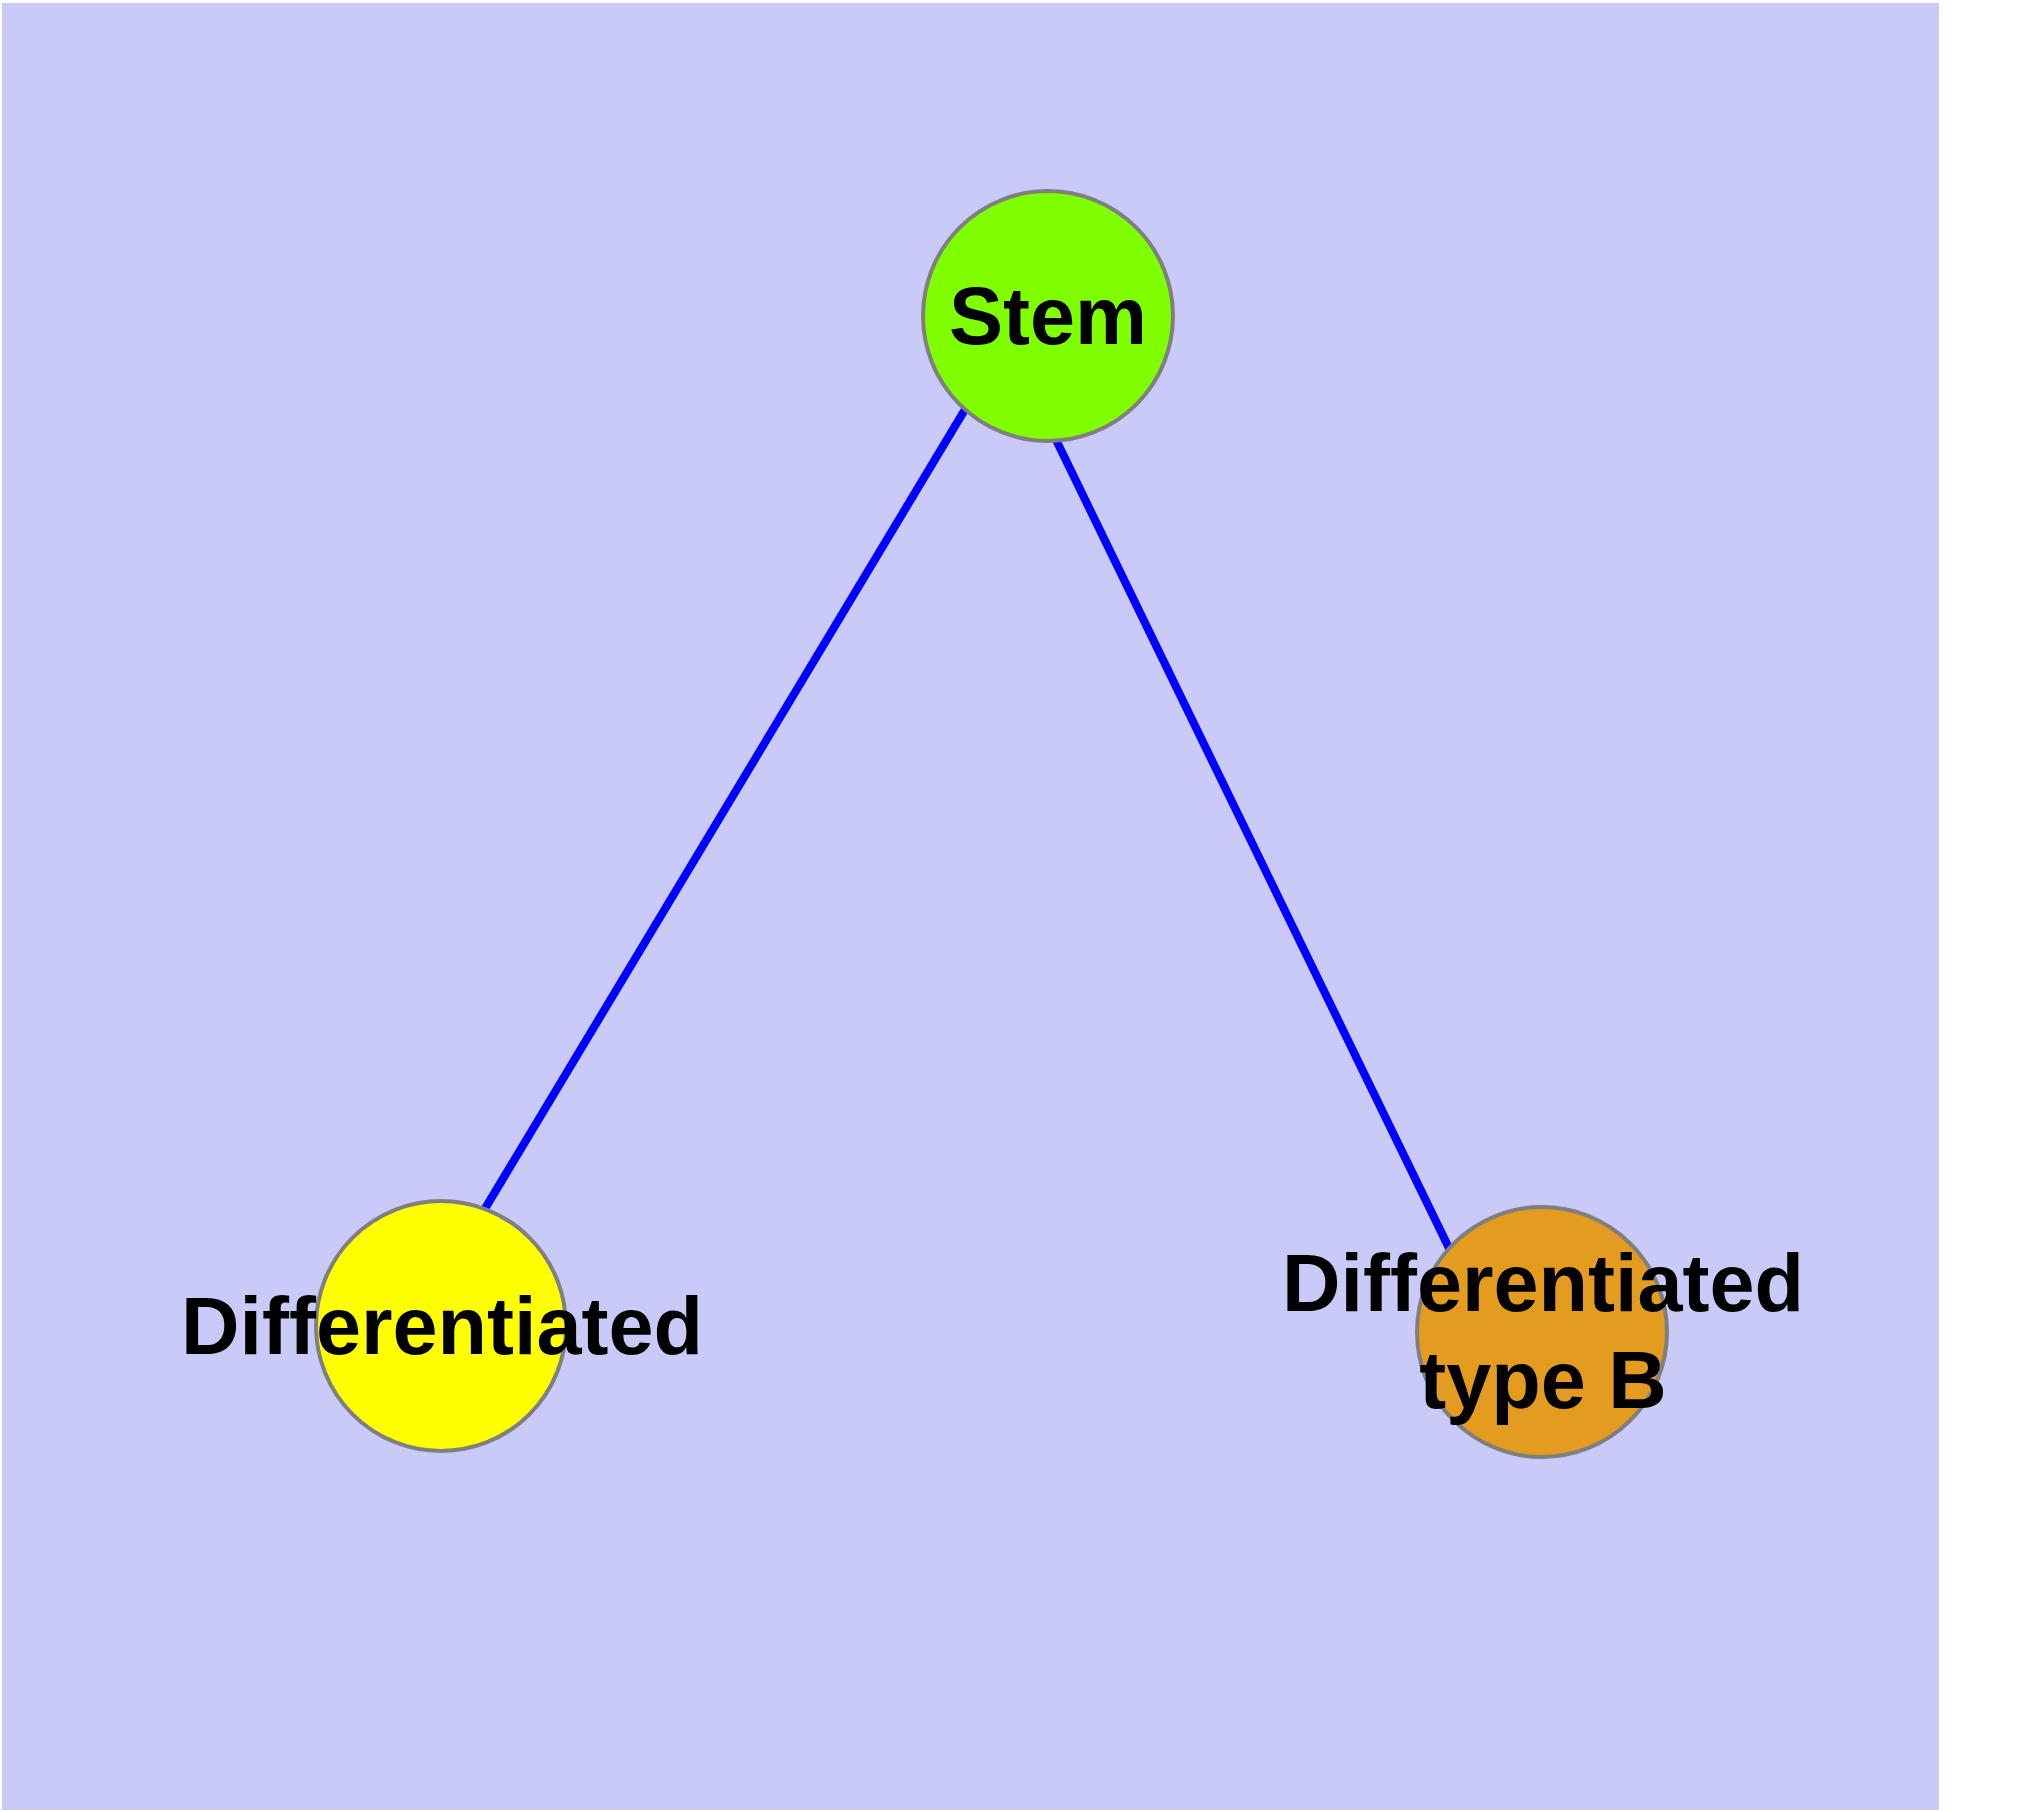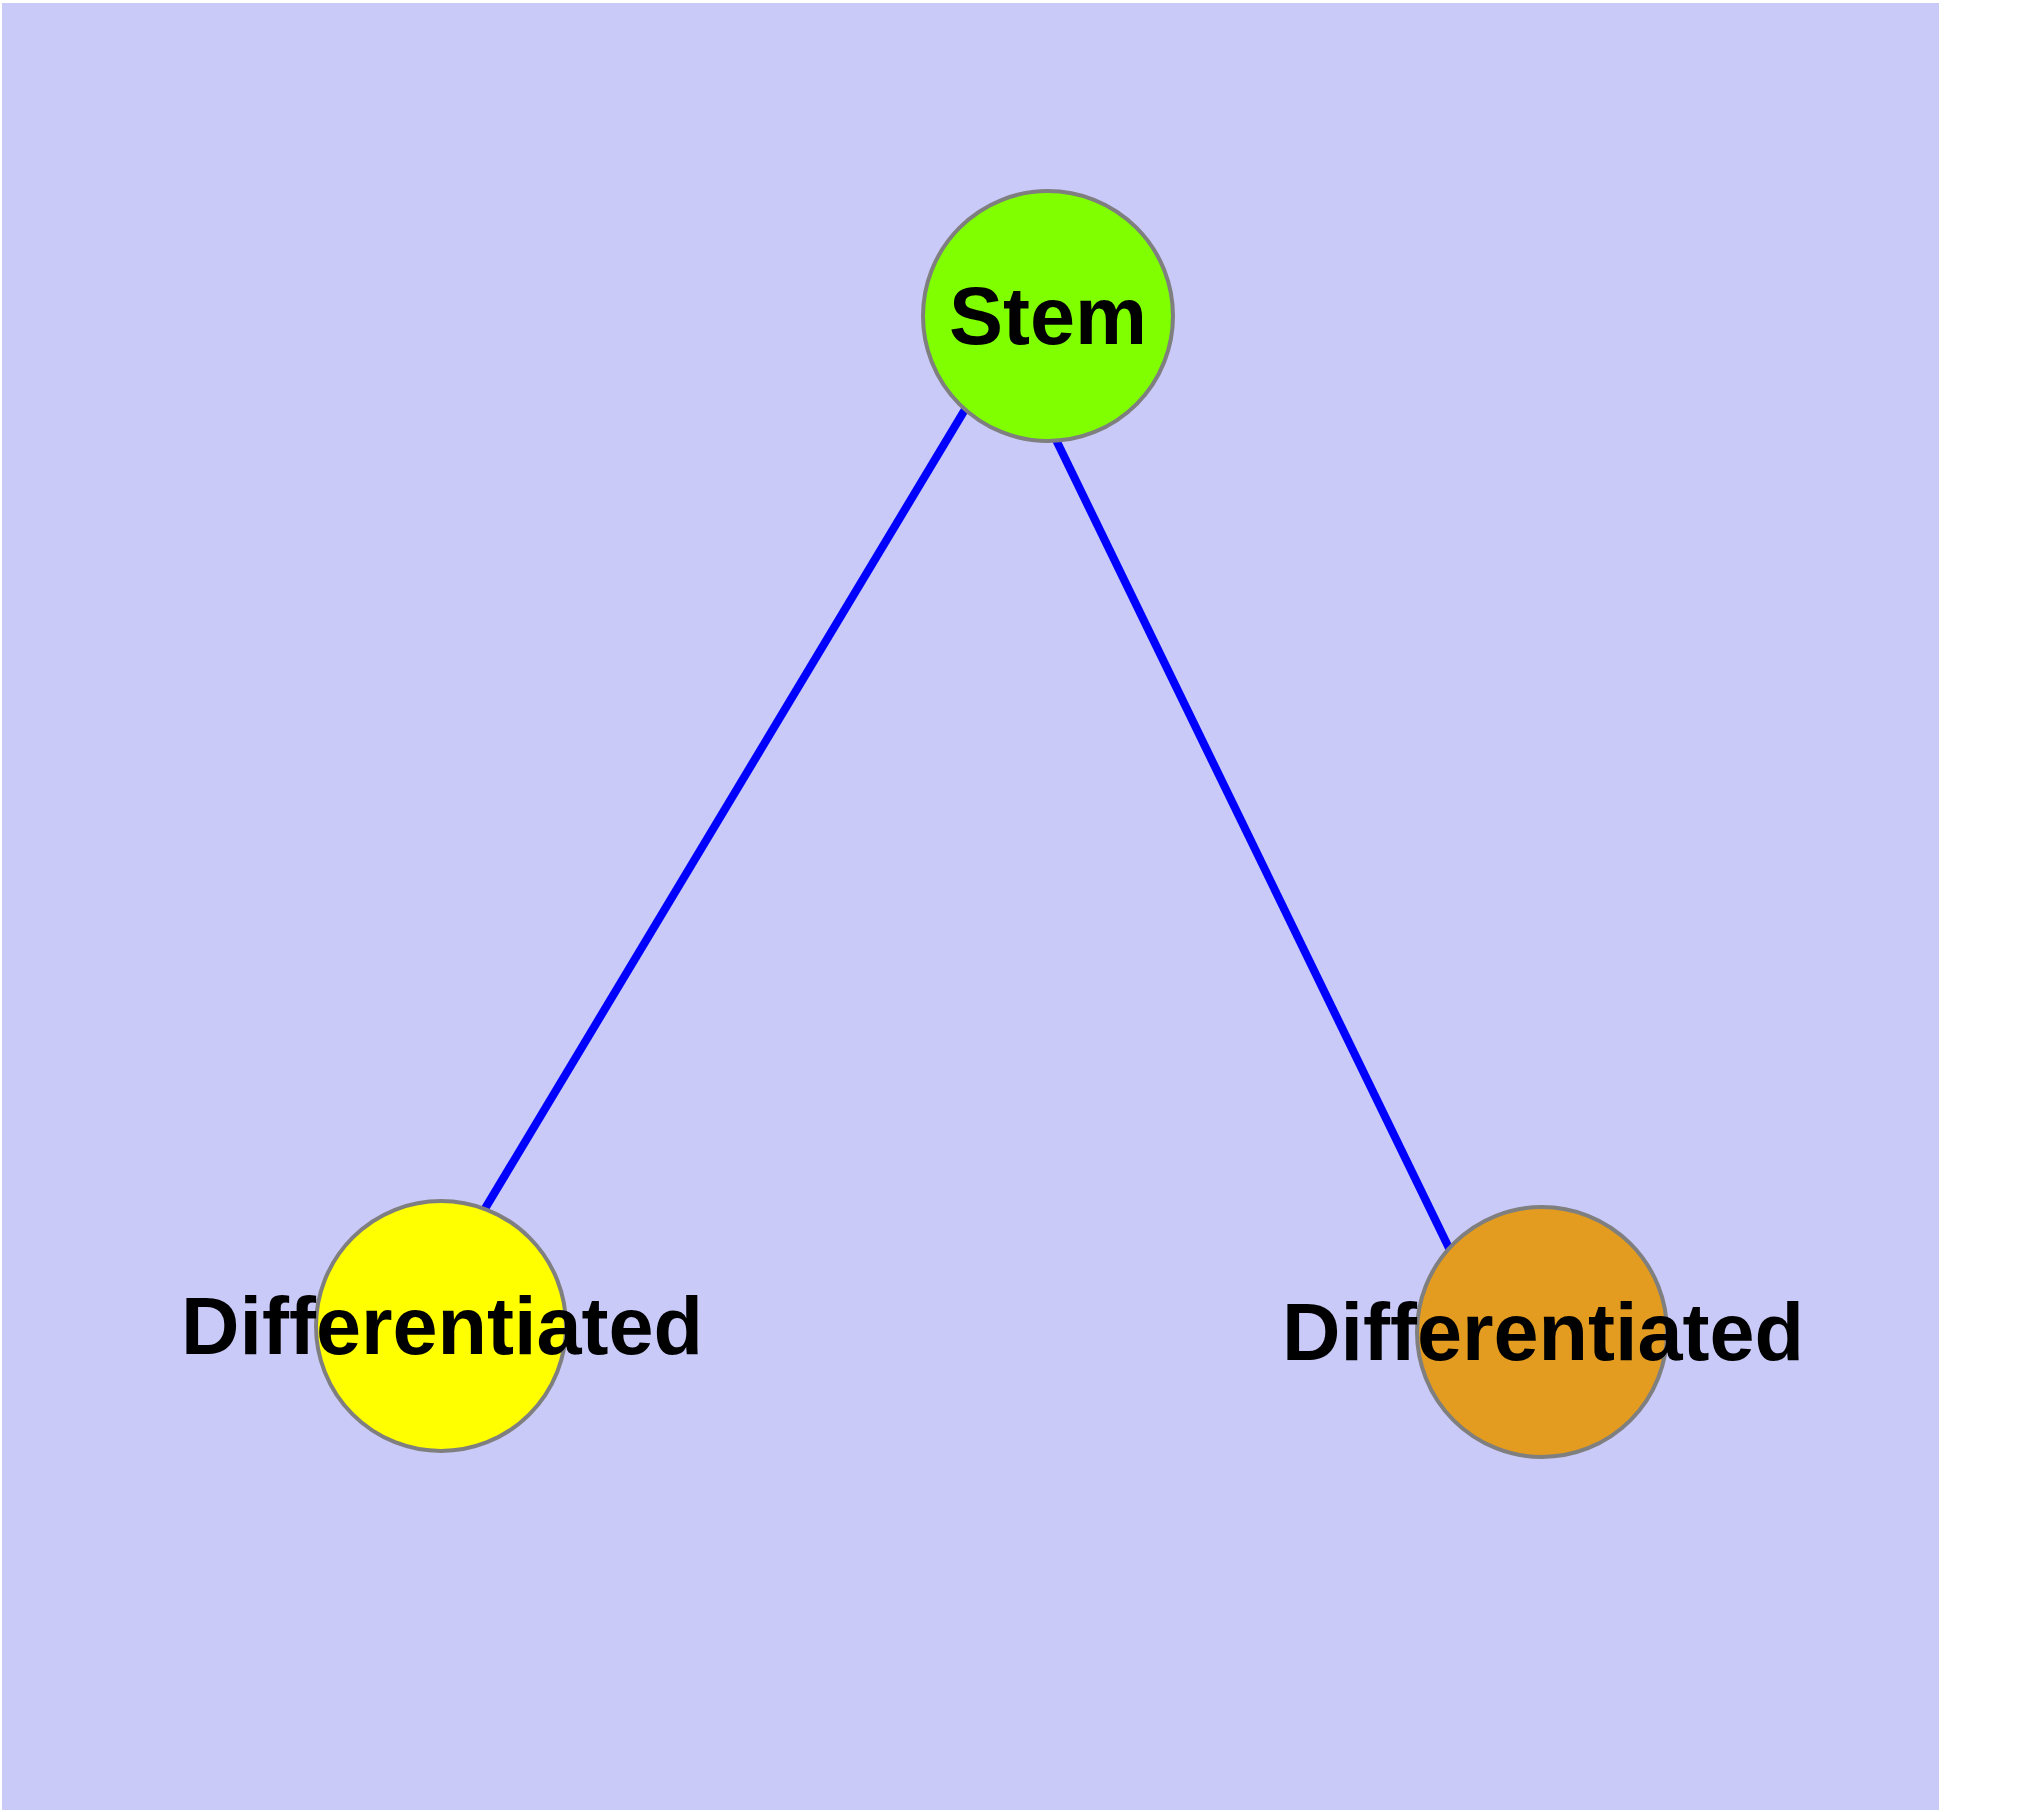--- a/index.html
+++ b/index.html
@@ -71,17 +71,18 @@
   <div class="node-label" id="label-0" style="left: 1048px; top: 316px; color: rgb(0, 0, 0);">
     <span class="label-line">Stem</span>
   </div>
 
   <div class="node-label" id="label-1" style="left: 442px; top: 1326px; color: rgb(0, 0, 0);">
     <span class="label-line">Differentiated</span>
   </div>
 
   <div class="node-label" id="label-2" style="left: 1543px; top: 1332px; color: rgb(0, 0, 0);">
     <span class="label-line">Differentiated</span>
+    <span class="label-line">type B</span>
   </div>
 
   <div id="frame" style="border-color: rgb(255, 255, 255);"></div>
 </div>
 
 
 </body></html>

